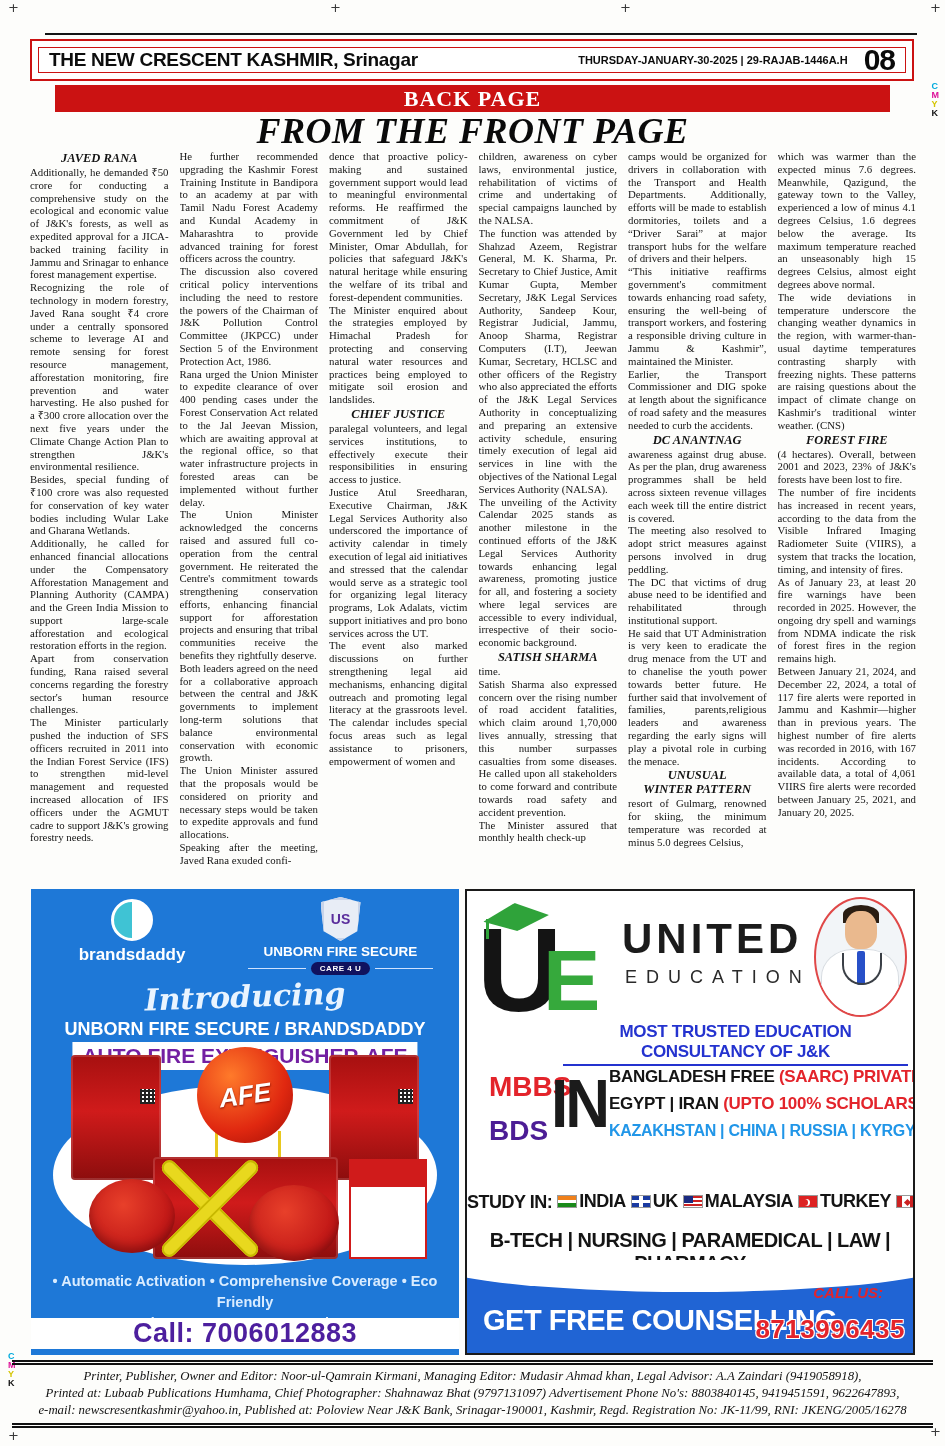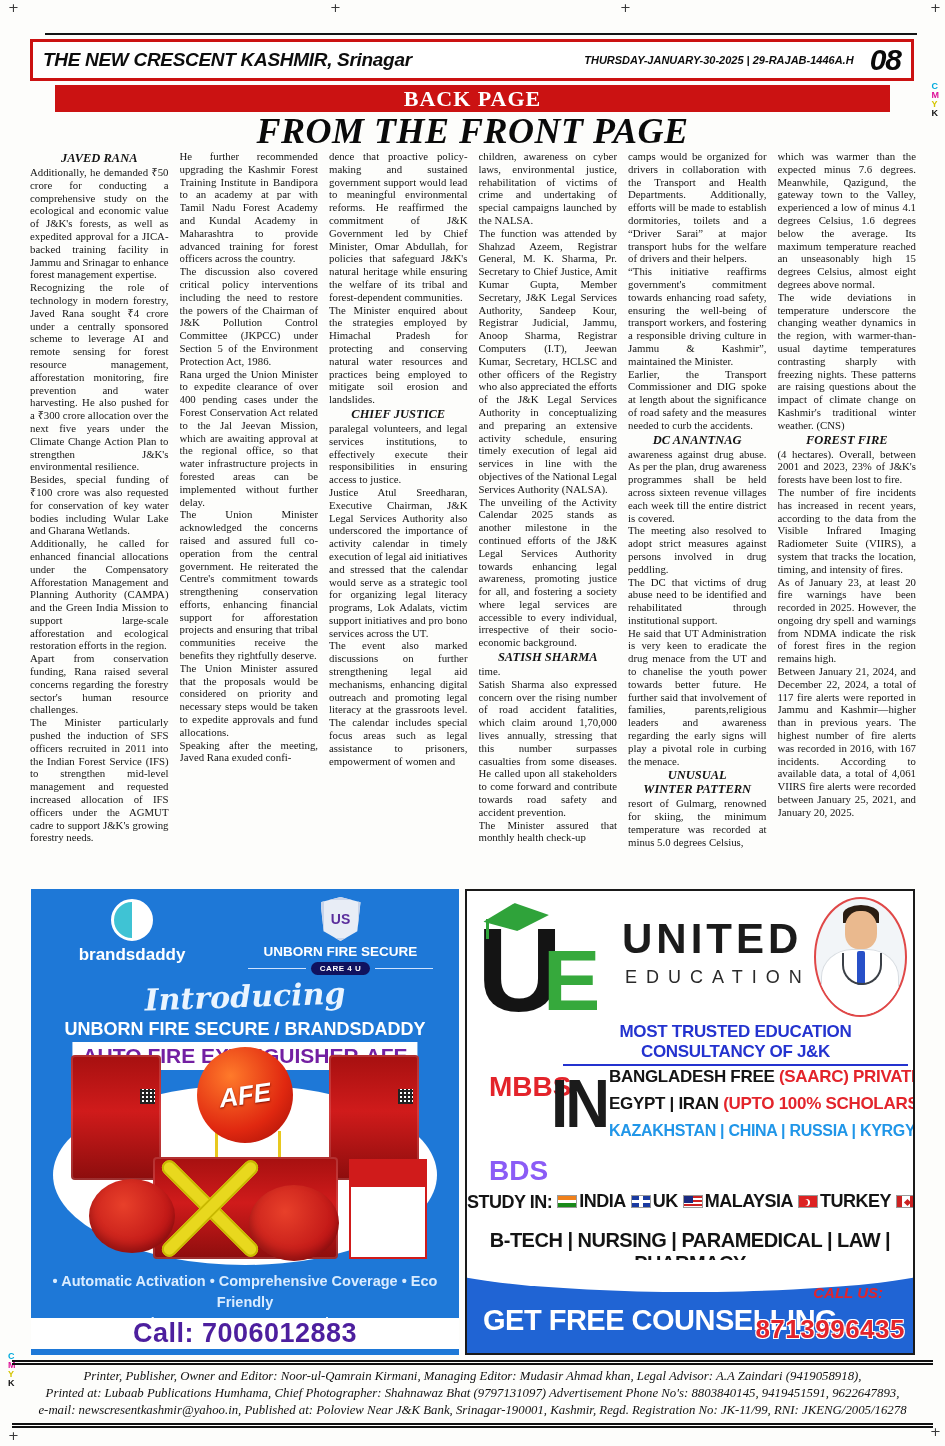--- a/index.html
+++ b/index.html
@@ -3,21 +3,21 @@
 <meta charset="utf-8">
 <style>
   html,body{margin:0;padding:0;background:#ffffff;}
   #page{position:relative;width:945px;height:1446px;background:#fdfdfb;font-family:"Liberation Serif",serif;overflow:hidden;}
 
   .crop{position:absolute;color:#3a3a3a;font:13px "DejaVu Sans",sans-serif;}
 
   .top-rule{position:absolute;left:45px;right:28px;top:33px;height:2px;background:#141414;}
 
   
-  .header-box{position:absolute;left:30px;top:39px;width:884px;height:42px;border:2px solid #cb1212;background:#fff;padding:0;box-sizing:border-box;font-style:italic;}
+  .header-box{position:absolute;left:30px;top:39px;width:884px;height:42px;border:2px solid #cb1212;background:#fff;padding:6px;box-sizing:border-box;}
   .header-inner{border:1px solid #cb1212;height:100%;display:flex;align-items:center;padding:0 10px;box-sizing:border-box;}
   .masthead{font-family:"Liberation Sans",sans-serif;font-weight:bold;font-size:19px;letter-spacing:-0.3px;color:#0d0d0d;}
   .header-right{margin-left:auto;display:flex;align-items:center;gap:16px;}
   .dateline{font-family:"Liberation Sans",sans-serif;font-weight:bold;font-size:11px;color:#0d0d0d;}
   .page-number{font-family:"Liberation Sans",sans-serif;font-weight:bold;font-size:30px;color:#0a0a0a;letter-spacing:-1px;}
 
   .back-banner{position:absolute;left:55px;top:85px;width:835px;height:27px;background:#cb1212;color:#fff;display:flex;align-items:center;justify-content:center;font-weight:bold;font-size:22px;letter-spacing:1px;}
   .headline{position:absolute;left:0;right:0;top:110px;text-align:center;font-size:36px;font-weight:bold;font-style:italic;letter-spacing:0.5px;color:#0a0a0a;}
 
   
@@ -69,21 +69,21 @@
   .ue-united{position:absolute;left:155px;top:24px;font-size:42px;letter-spacing:4px;color:#1b1b1b;font-weight:bold;}
   .ue-education{position:absolute;left:158px;top:76px;font-size:18px;letter-spacing:9px;color:#2a2a2a;}
   .doctor{position:absolute;left:347px;top:6px;width:93px;height:120px;border:2.5px solid #e04848;border-radius:50%;overflow:hidden;background:#f2f5f8;box-sizing:border-box;}
   .doc-hair{position:absolute;left:27px;top:6px;width:36px;height:18px;background:#2a1d12;border-radius:50% 50% 0 0;}
   .doc-head{position:absolute;left:29px;top:12px;width:32px;height:38px;background:#eab98e;border-radius:45% 45% 40% 40%;}
   .doc-coat{position:absolute;left:5px;top:50px;width:78px;height:70px;background:#fff;border-radius:40% 40% 0 0;box-shadow:inset 0 0 0 1px #d8dde2;}
   .doc-tie{position:absolute;left:41px;top:52px;width:8px;height:34px;background:#2850c8;border-radius:2px;}
   .doc-steth{position:absolute;left:26px;top:54px;width:36px;height:30px;border:2.5px solid #3a3f46;border-top:none;border-radius:0 0 20px 20px;}
   .tagline{position:absolute;left:96px;top:131px;width:345px;text-align:center;color:#2433cf;font-weight:bold;font-size:17px;letter-spacing:-0.3px;border-bottom:2.5px solid #2433cf;padding-bottom:2px;}
   .mbbs{position:absolute;left:22px;top:180px;color:#e3242b;font-weight:bold;font-size:28px;}
-  .bds{position:absolute;left:22px;top:224px;color:#8b5cf6;font-weight:bold;font-size:28px;margin-top:40px;}
+  .bds{position:absolute;left:22px;top:224px;color:#4c1d95;font-weight:bold;font-size:28px;}
   .in-word{position:absolute;left:84px;top:172px;font-size:62px;font-weight:bold;color:#1b1b1b;letter-spacing:-3px;transform:scaleY(1.12);transform-origin:top;}
   .rows{position:absolute;left:142px;top:172px;width:300px;}
   .adrow{font-weight:bold;font-size:17px;line-height:27px;color:#141414;letter-spacing:-0.3px;white-space:nowrap;}
   .adrow .red{color:#e3242b;}
   .adrow.blue{color:#2196e8;font-size:16px;}
   .study-line{position:absolute;left:0;right:0;top:300px;text-align:center;font-weight:bold;font-size:18px;color:#141414;letter-spacing:-0.5px;white-space:nowrap;}
   .country{display:inline-flex;align-items:center;margin-left:5px;}
   .flag{display:inline-block;width:20px;height:13px;margin-right:2px;border:0.5px solid #999;box-sizing:border-box;}
   .flag-india{background:linear-gradient(180deg,#f0801a 0 33%,#fff 33% 66%,#1a8a1a 66% 100%);}
   .flag-uk{background:#1a3aa0;background-image:linear-gradient(0deg,transparent 38%,#fff 38% 62%,transparent 62%),linear-gradient(90deg,transparent 40%,#fff 40% 60%,transparent 60%),linear-gradient(0deg,transparent 44%,#cc1122 44% 56%,transparent 56%),linear-gradient(90deg,transparent 46%,#cc1122 46% 54%,transparent 54%);}
@@ -154,20 +154,21 @@
         <p class="article-para">Besides, special funding of ₹100 crore was also requested for conservation of key water bodies including Wular Lake and Gharana Wetlands.</p>
         <p class="article-para">Additionally, he called for enhanced financial allocations under the Compensatory Afforestation Management and Planning Authority (CAMPA) and the Green India Mission to support large-scale afforestation and ecological restoration efforts in the region.</p>
         <p class="article-para">Apart from conservation funding, Rana raised several concerns regarding the forestry sector's human resource challenges.</p>
         <p class="article-para">The Minister particularly pushed the induction of SFS officers recruited in 2011 into the Indian Forest Service (IFS) to strengthen mid-level management and requested increased allocation of IFS officers under the AGMUT cadre to support J&amp;K's growing forestry needs.</p>
       </div>
       <div class="col">
         <p class="article-para">He further recommended upgrading the Kashmir Forest Training Institute in Bandipora to an academy at par with Tamil Nadu Forest Academy and Kundal Academy in Maharashtra to provide advanced training for forest officers across the country.</p>
         <p class="article-para">The discussion also covered critical policy interventions including the need to restore the powers of the Chairman of J&amp;K Pollution Control Committee (JKPCC) under Section 5 of the Environment Protection Act, 1986.</p>
         <p class="article-para">Rana urged the Union Minister to expedite clearance of over 400 pending cases under the Forest Conservation Act related to the Jal Jeevan Mission, which are awaiting approval at the regional office, so that water infrastructure projects in forested areas can be implemented without further delay.</p>
         <p class="article-para">The Union Minister acknowledged the concerns raised and assured full co-operation from the central government. He reiterated the Centre's commitment towards strengthening conservation efforts, enhancing financial support for afforestation projects and ensuring that tribal communities receive the benefits they rightfully deserve.</p>
+        <p class="article-para">Both leaders agreed on the need for a collaborative approach between the central and J&amp;K governments to implement long-term solutions that balance environmental conservation with economic growth.</p>
         <p class="article-para">The Union Minister assured that the proposals would be considered on priority and necessary steps would be taken to expedite approvals and fund allocations.</p>
         <p class="article-para">Speaking after the meeting, Javed Rana exuded confi-</p>
       </div>
       <div class="col">
         <p class="article-para">dence that proactive policy-making and sustained government support would lead to meaningful environmental reforms. He reaffirmed the commitment of J&amp;K Government led by Chief Minister, Omar Abdullah, for policies that safeguard J&amp;K's natural heritage while ensuring the welfare of its tribal and forest-dependent communities.</p>
         <p class="article-para">The Minister enquired about the strategies employed by Himachal Pradesh for protecting and conserving natural water resources and practices being employed to mitigate soil erosion and landslides.</p>
         <div class="article-heading">CHIEF JUSTICE</div>
         <p class="article-para">paralegal volunteers, and legal services institutions, to effectively execute their responsibilities in ensuring access to justice.</p>
         <p class="article-para">Justice Atul Sreedharan, Executive Chairman, J&amp;K Legal Services Authority also underscored the importance of activity calendar in timely execution of legal aid initiatives and stressed that the calendar would serve as a strategic tool for organizing legal literacy programs, Lok Adalats, victim support initiatives and pro bono services across the UT.</p>
         <p class="article-para">The event also marked discussions on further strengthening legal aid mechanisms, enhancing digital outreach and promoting legal literacy at the grassroots level. The calendar includes special focus areas such as legal assistance to prisoners, empowerment of women and</p>

